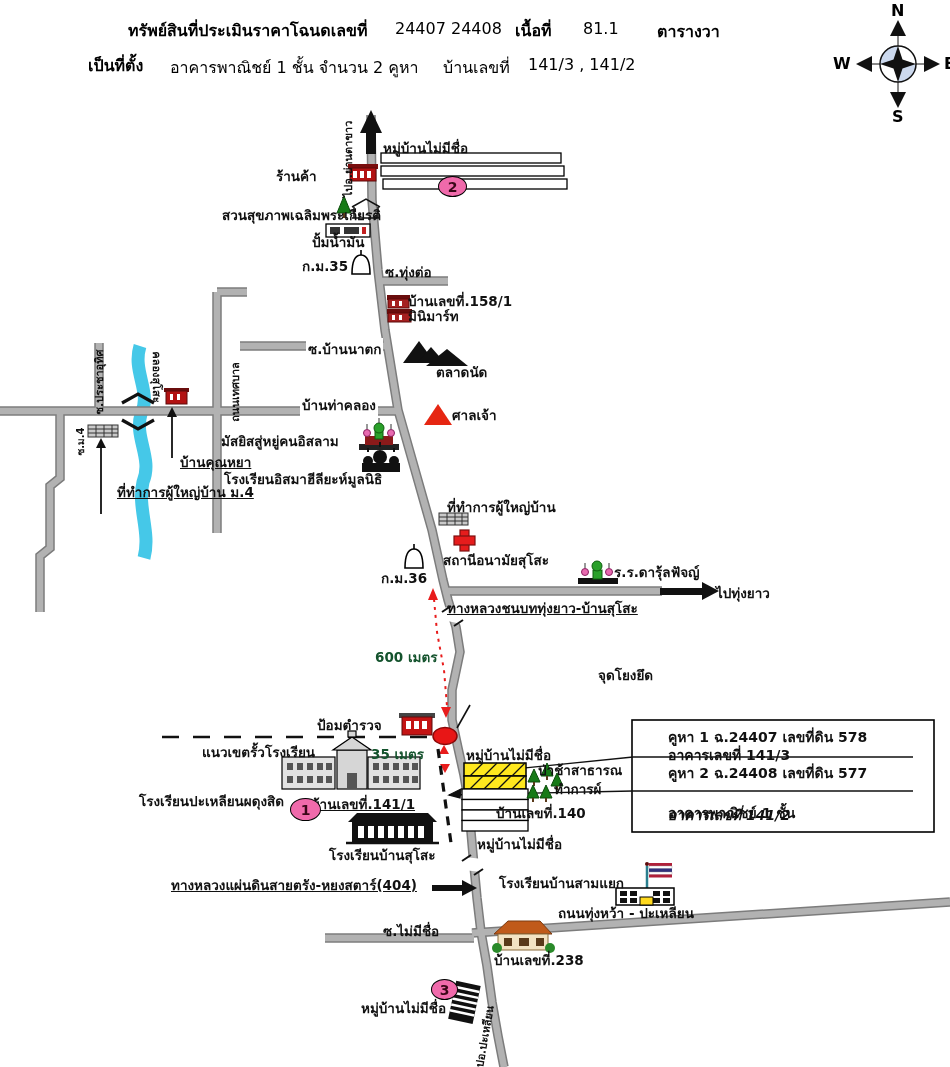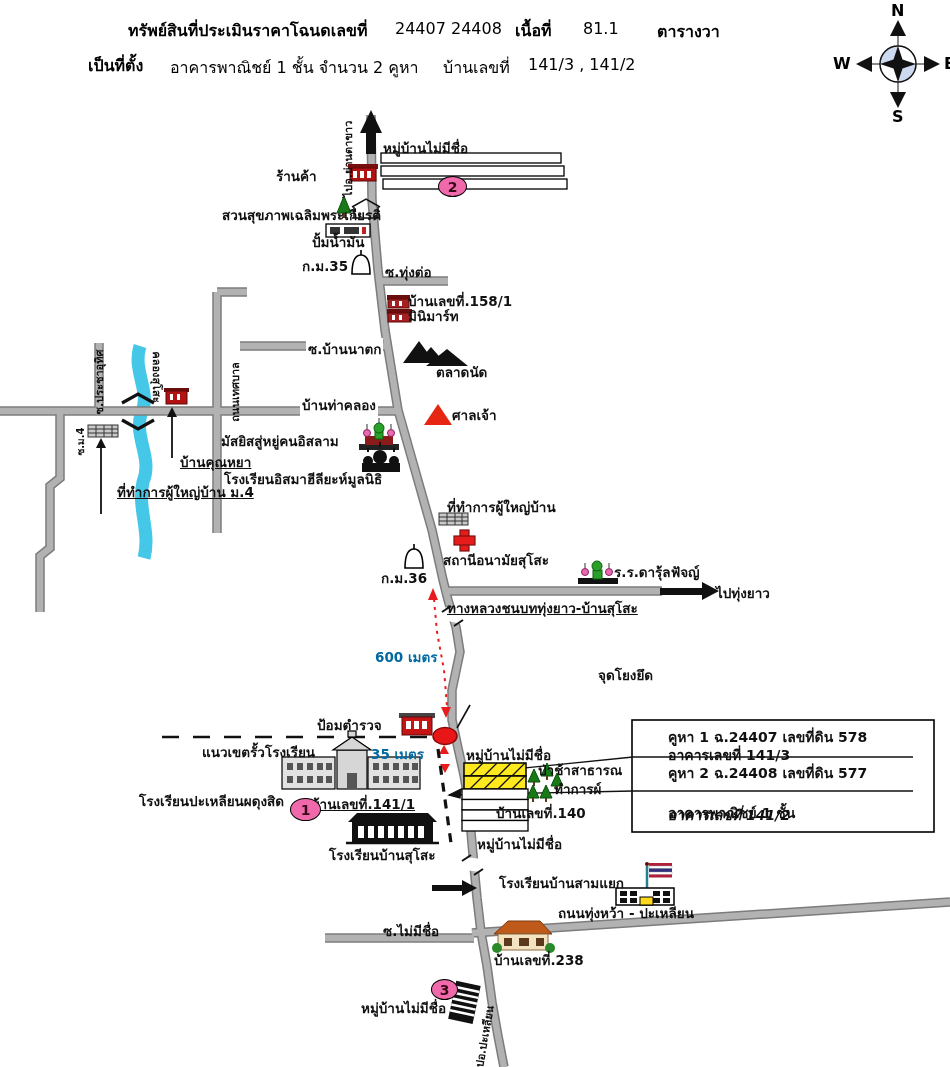--- a/index.html
+++ b/index.html
@@ -2,21 +2,21 @@
 <html><head>
 <meta charset="utf-8">
 <style>
   html,body{margin:0;padding:0;background:#ffffff;}
   #canvas{position:relative;width:950px;height:1067px;background:#ffffff;overflow:hidden;
           font-family:"DejaVu Sans",sans-serif;}
   svg{position:absolute;left:0;top:0;}
   .lbl{position:absolute;font:600 13.5px "DejaVu Sans",sans-serif;color:#111;white-space:nowrap;z-index:5;}
   .hdr{position:absolute;font:700 16px "DejaVu Sans",sans-serif;color:#000;white-space:nowrap;z-index:5;}
   .hdrv{font-weight:500;}
-  .red{color:#0369a1;}
+  .red{color:#14532d;}
   .ul{text-decoration:underline;}
   .wbg{background:#fff;padding:0 2px;}
   .sm{font-size:11px;}
   .xs{font-size:10px;}
   .vert{transform:rotate(-90deg);transform-origin:center center;width:110px;text-align:center;}
   .vertcw{transform:rotate(90deg);transform-origin:center center;width:100px;text-align:center;}
   .marker{position:absolute;border:1.6px solid #000;border-radius:50%;background:#f06aab;
           display:flex;align-items:center;justify-content:center;
           font:700 14px "DejaVu Sans",sans-serif;color:#3a0718;z-index:6;}
   .cmp{position:absolute;font:700 16px "DejaVu Sans",sans-serif;color:#000;z-index:6;}
@@ -417,20 +417,21 @@
   <div class="lbl" style="left:202px;top:741px;">แนวเขตรั้วโรงเรียน</div>
   <div class="lbl red" style="left:371px;top:743px;">35 เมตร</div>
   <div class="lbl" style="left:466px;top:744px;">หมู่บ้านไม่มีชื่อ</div>
   <div class="lbl" style="left:538px;top:759px;">ป่าช้าสาธารณ</div>
   <div class="lbl" style="left:554px;top:778px;">ทำการผ์</div>
   <div class="lbl" style="left:139px;top:781px;margin-top:9px;">โรงเรียนปะเหลียนผดุงสิด</div>
   <div class="lbl ul" style="left:311px;top:793px;">บ้านเลขที่.141/1</div>
   <div class="lbl" style="left:496px;top:802px;">บ้านเลขที่.140</div>
   <div class="lbl" style="left:477px;top:833px;">หมู่บ้านไม่มีชื่อ</div>
   <div class="lbl" style="left:329px;top:844px;">โรงเรียนบ้านสุโสะ</div>
+  <div class="lbl ul" style="left:171px;top:874px;">ทางหลวงแผ่นดินสายตรัง-หยงสตาร์(404)</div>
   <div class="lbl" style="left:499px;top:872px;">โรงเรียนบ้านสามแยก</div>
   <div class="lbl" style="left:558px;top:902px;">ถนนทุ่งหว้า - ปะเหลียน</div>
   <div class="lbl" style="left:383px;top:920px;">ซ.ไม่มีชื่อ</div>
   <div class="lbl" style="left:494px;top:949px;">บ้านเลขที่.238</div>
   <div class="lbl" style="left:361px;top:997px;">หมู่บ้านไม่มีชื่อ</div>
   <div class="lbl vert sm" style="left:429px;top:1030px;transform:rotate(-80deg);">ไปอ.ปะเหลียน</div>
 
   <div class="marker" style="left:438px;top:176px;width:27px;height:19px;">2</div>
   <div class="marker" style="left:290px;top:798px;width:29px;height:21px;">1</div>
   <div class="marker" style="left:431px;top:979px;width:25px;height:19px;">3</div>

